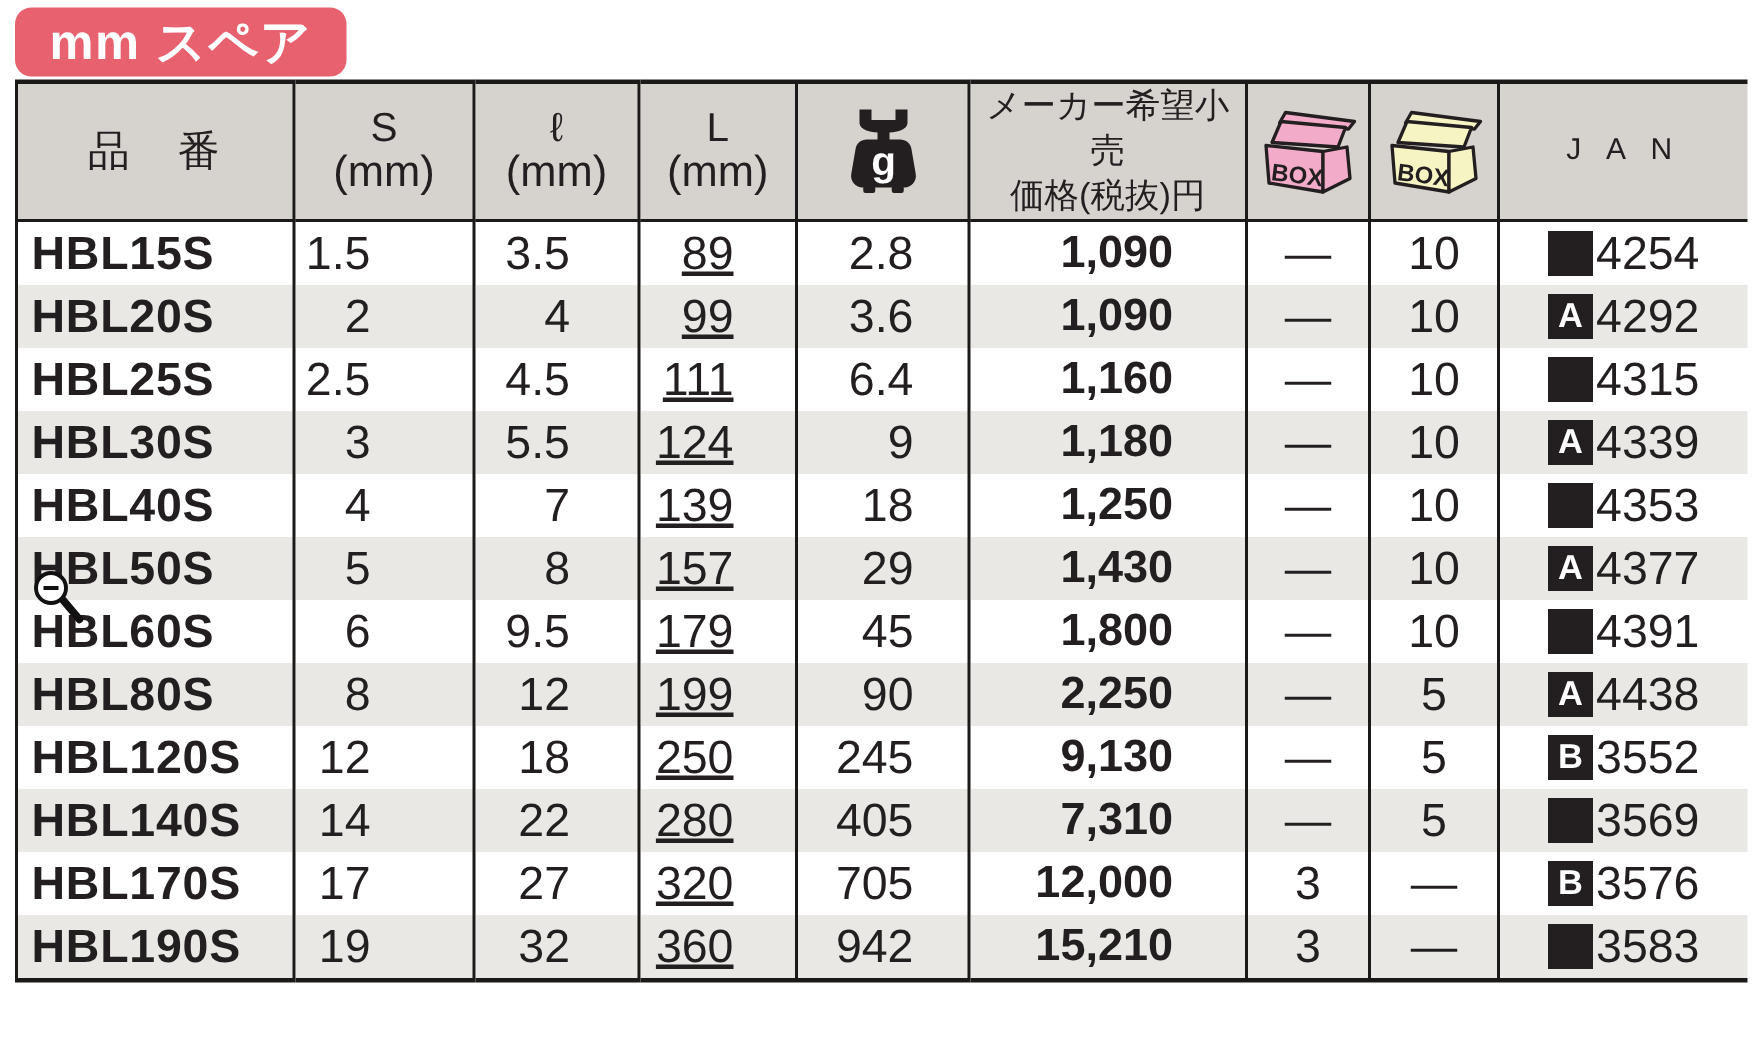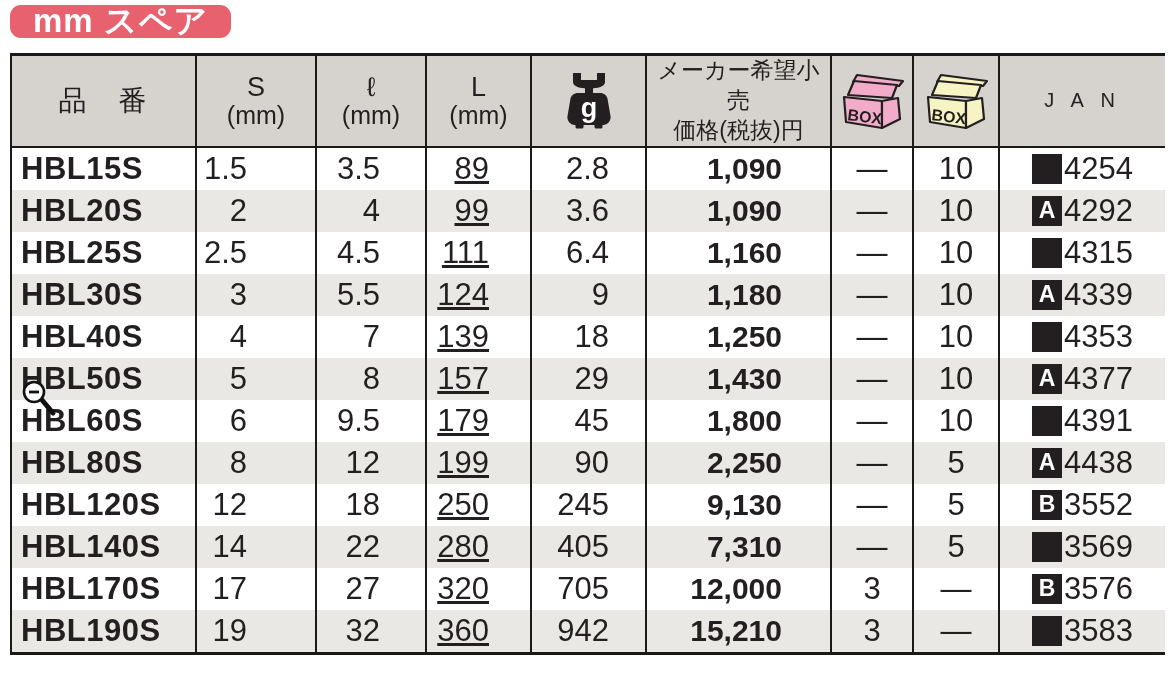--- a/index.html
+++ b/index.html
@@ -6,21 +6,21 @@
     --ink:#231f20; --border:#1c1a19; --header-bg:#d6d2cd; --row-alt-bg:#e9e8e5;
     --tag-red:#e8616f; --box-pink:#f3abca; --box-yellow:#f7f4c3;
   }
   html,body{margin:0;padding:0;background:#fff;}
   .page{
     position:relative; width:1170px; height:694px; background:#fff; overflow:hidden;
     font-family:"Liberation Sans","DejaVu Sans",sans-serif; color:var(--ink);
   }
   
   .tag{
-    position:absolute; left:10px; top:5px; height:33px; padding:0 23px;
+    position:absolute; left:10px; top:5px; height:46px; padding:0 23px;
     background:var(--tag-red); border-radius:11px;
     display:flex; align-items:center;
   }
   .tag span{color:#fff; font-weight:bold; font-size:33px; letter-spacing:1px; white-space:nowrap;}
   
   table{
     position:absolute; left:10px; top:53px; width:1154px;
     border-collapse:collapse; table-layout:fixed;
   }
   th,td{ border-right:2px solid var(--border); padding:0; overflow:hidden; }
@@ -31,21 +31,21 @@
     border-top:3px solid var(--border);
     border-bottom:2px solid var(--border);
     height:85px; font-weight:normal; vertical-align:middle; text-align:center;
   }
   tbody td{ height:42px; font-size:31px; vertical-align:middle; white-space:nowrap;}
   tbody tr:nth-child(even){ background:var(--row-alt-bg); }
   tbody tr:last-child td{ border-bottom:3px solid var(--border); }
   
   .h-part{ font-size:28px; letter-spacing:2px; }
   .h2line{ line-height:1.08; font-size:27px; }
-  .h2line .sub{ font-size:25px; }
+  .h2line .sub{ font-size:29px; }
   .h-price{ font-size:23px; line-height:1.3; }
   .h-jan{ font-size:20px; letter-spacing:6px; }
   
   .c-part{ text-align:left; padding-left:9px; font-weight:bold; letter-spacing:0.5px;}
   .c-s   { text-align:right; padding-right:68px; }
   .c-l2  { text-align:right; padding-right:45px; }
   .c-len { text-align:right; padding-right:41px;text-decoration:underline; }
   .c-g   { text-align:right; padding-right:36px; }
   .c-price{ text-align:right; padding-right:48px; font-weight:bold; font-size:30px;}
   .c-box { text-align:center; }

